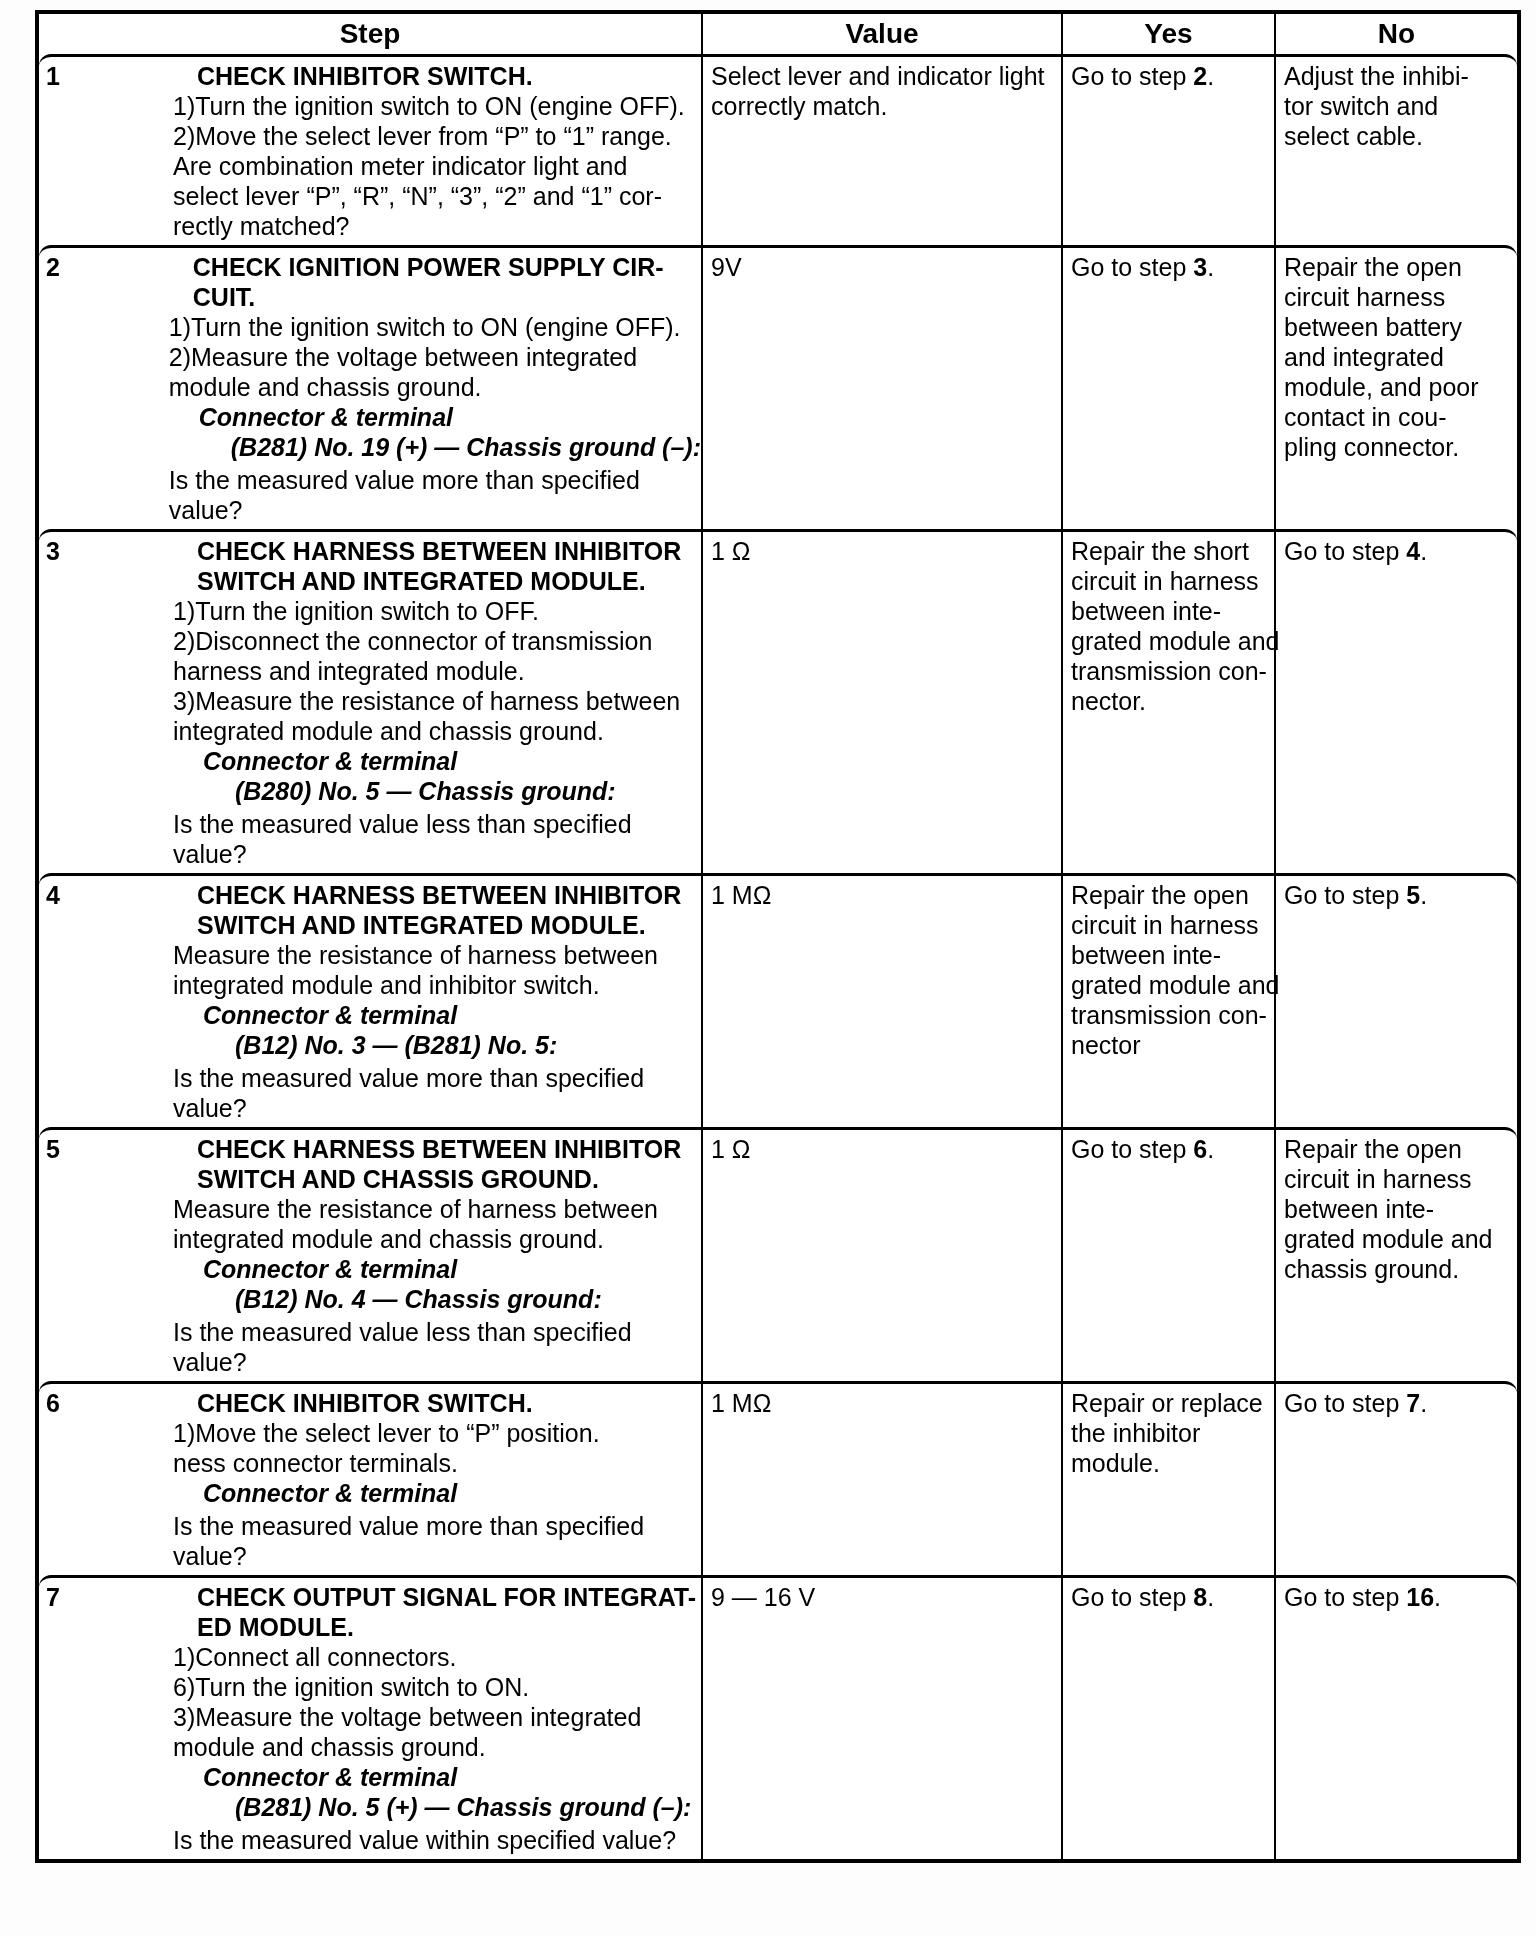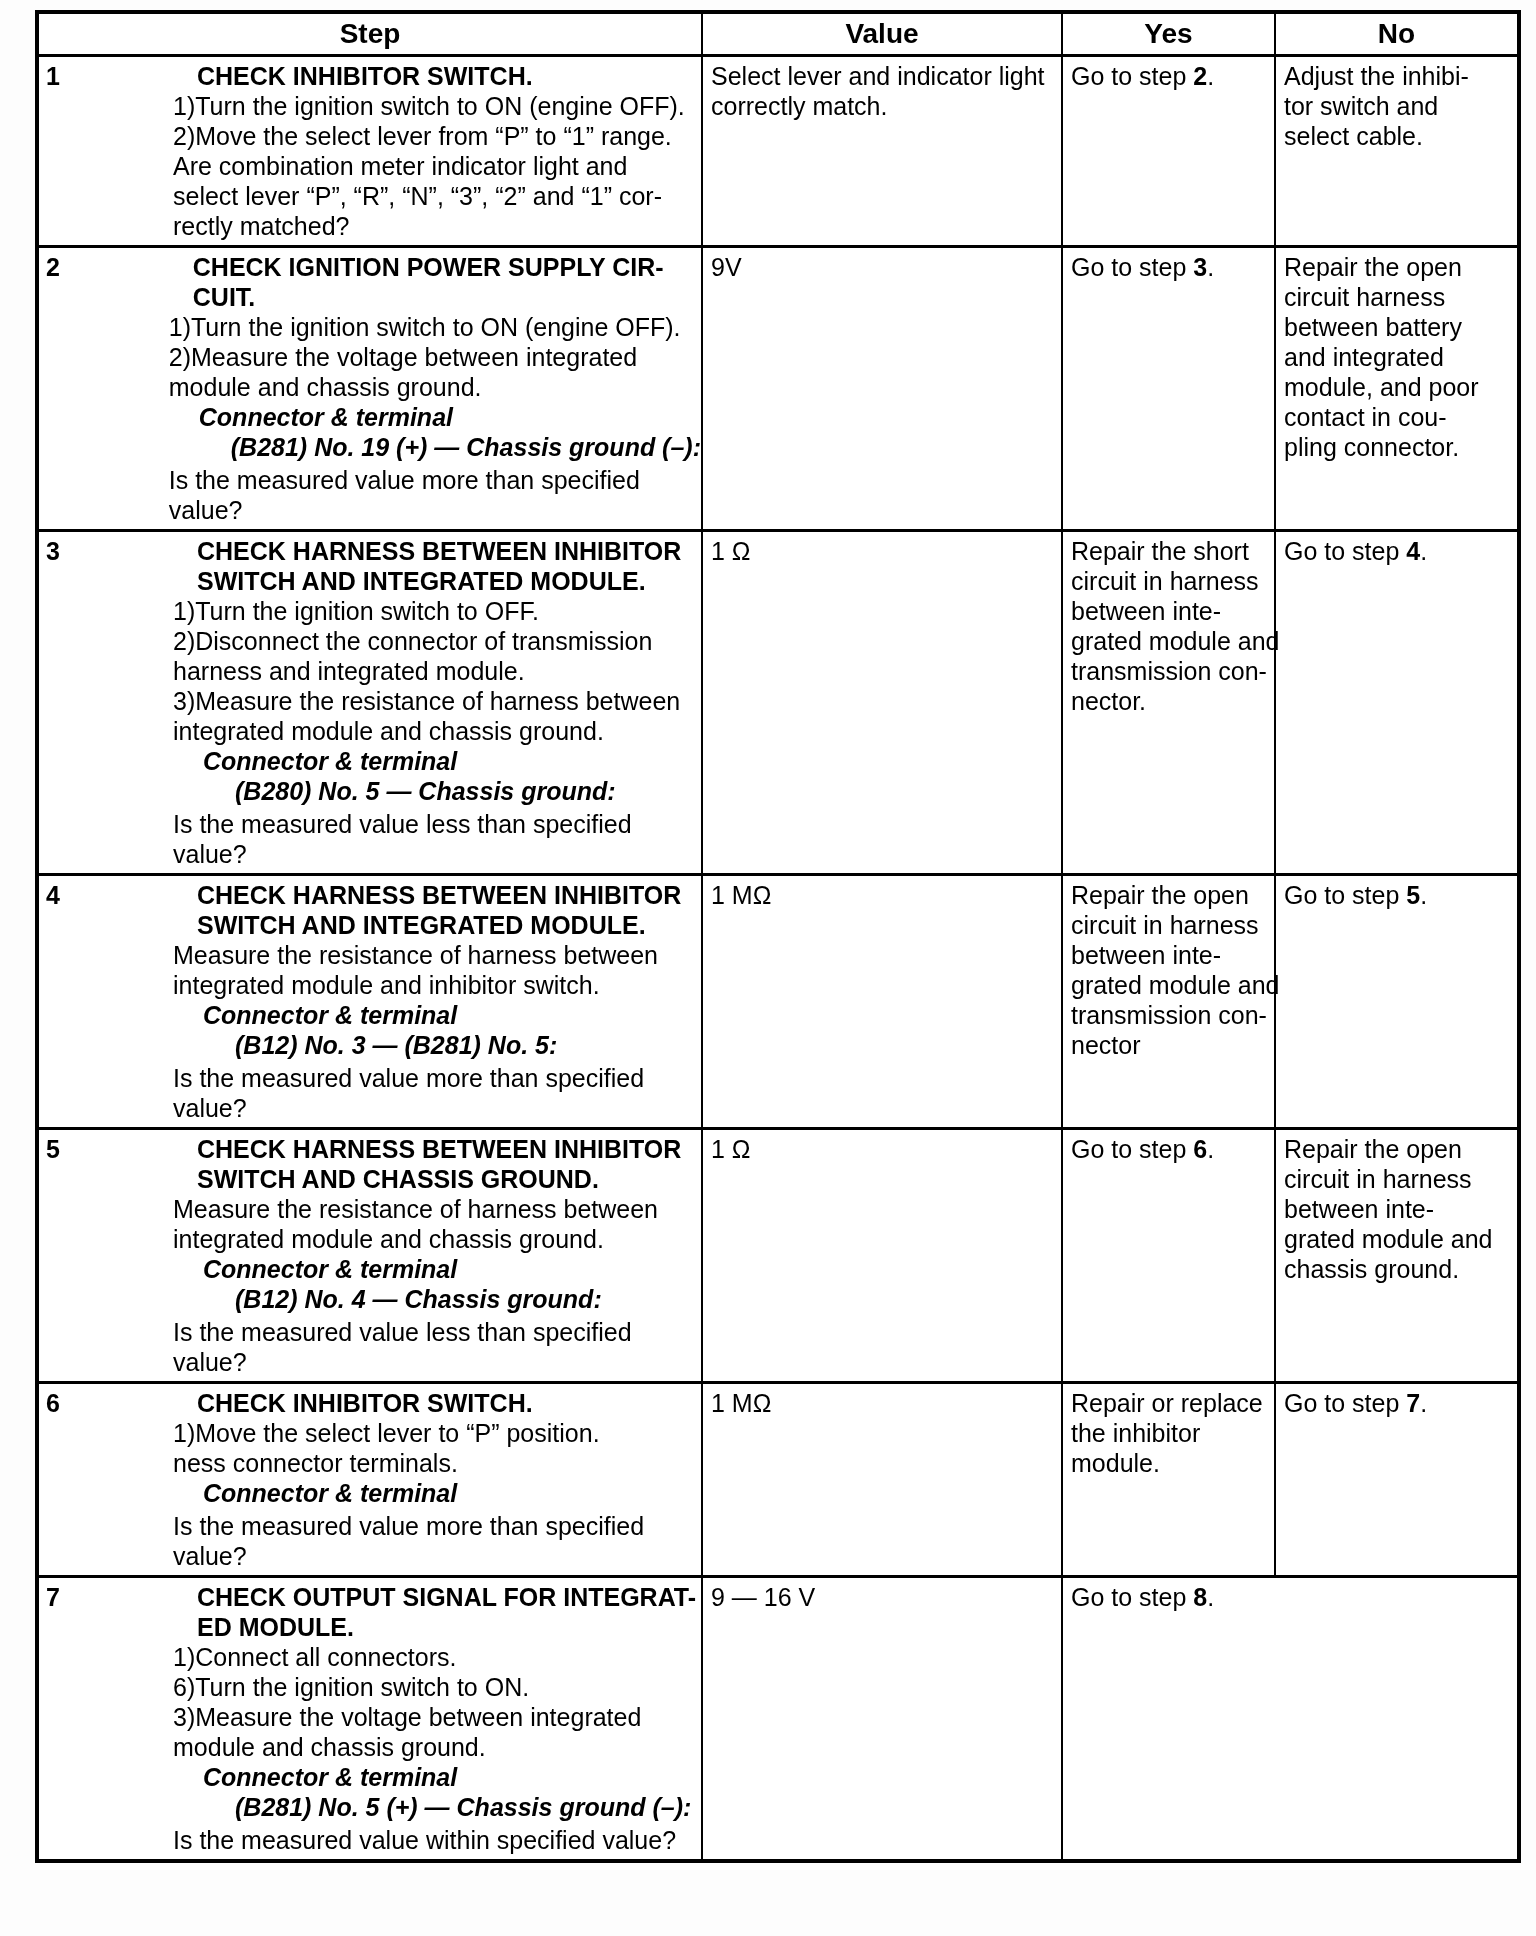--- a/index.html
+++ b/index.html
@@ -6,21 +6,21 @@
   body{
     width:1536px;height:1936px;
     background:#fdfdfd;color:#000;
     font-family:"Liberation Sans", sans-serif;
     position:relative;overflow:hidden;
   }
   .dtable{
     position:absolute;left:35px;top:10px;width:1478px;
     border:4px solid #000;background:#fff;
   }
-  .hrow,.trow{display:grid;grid-template-columns:662px 360px 213px 243px;}
+  .hrow,.trow{display:grid;grid-template-columns:662px 360px 213px 243px;border-radius:12px;}
   .trow{border-top:3px solid #000;}
   .hcell{
     text-align:center;font-weight:bold;font-size:28px;line-height:32px;
     padding:4px 0;
   }
   .hcell + .hcell{border-left:2px solid #000;}
   .step-cell{display:flex;padding:4px 0;}
   .num{width:127px;padding-left:7px;font-weight:bold;font-size:25px;line-height:30px;}
   .step-content{flex:1;}
   .text-cell{border-left:2px solid #000;padding:4px 2px 4px 8px;}
@@ -225,15 +225,18 @@
             <div class="line t-terminal">(B281) No. 5 (+) — Chassis ground (–):</div>
             <div class="line t-question">Is the measured value within specified value?</div>
           </div>
         </div>
         <div class="text-cell">
           <div class="line">9 — 16 V</div>
         </div>
         <div class="text-cell">
           <div class="line">Go to step <b>8</b>.</div>
         </div>
+        <div class="text-cell">
+          <div class="line">Go to step <b>16</b>.</div>
+        </div>
       </div>
     </div>
 </div>
 
 </body></html>

